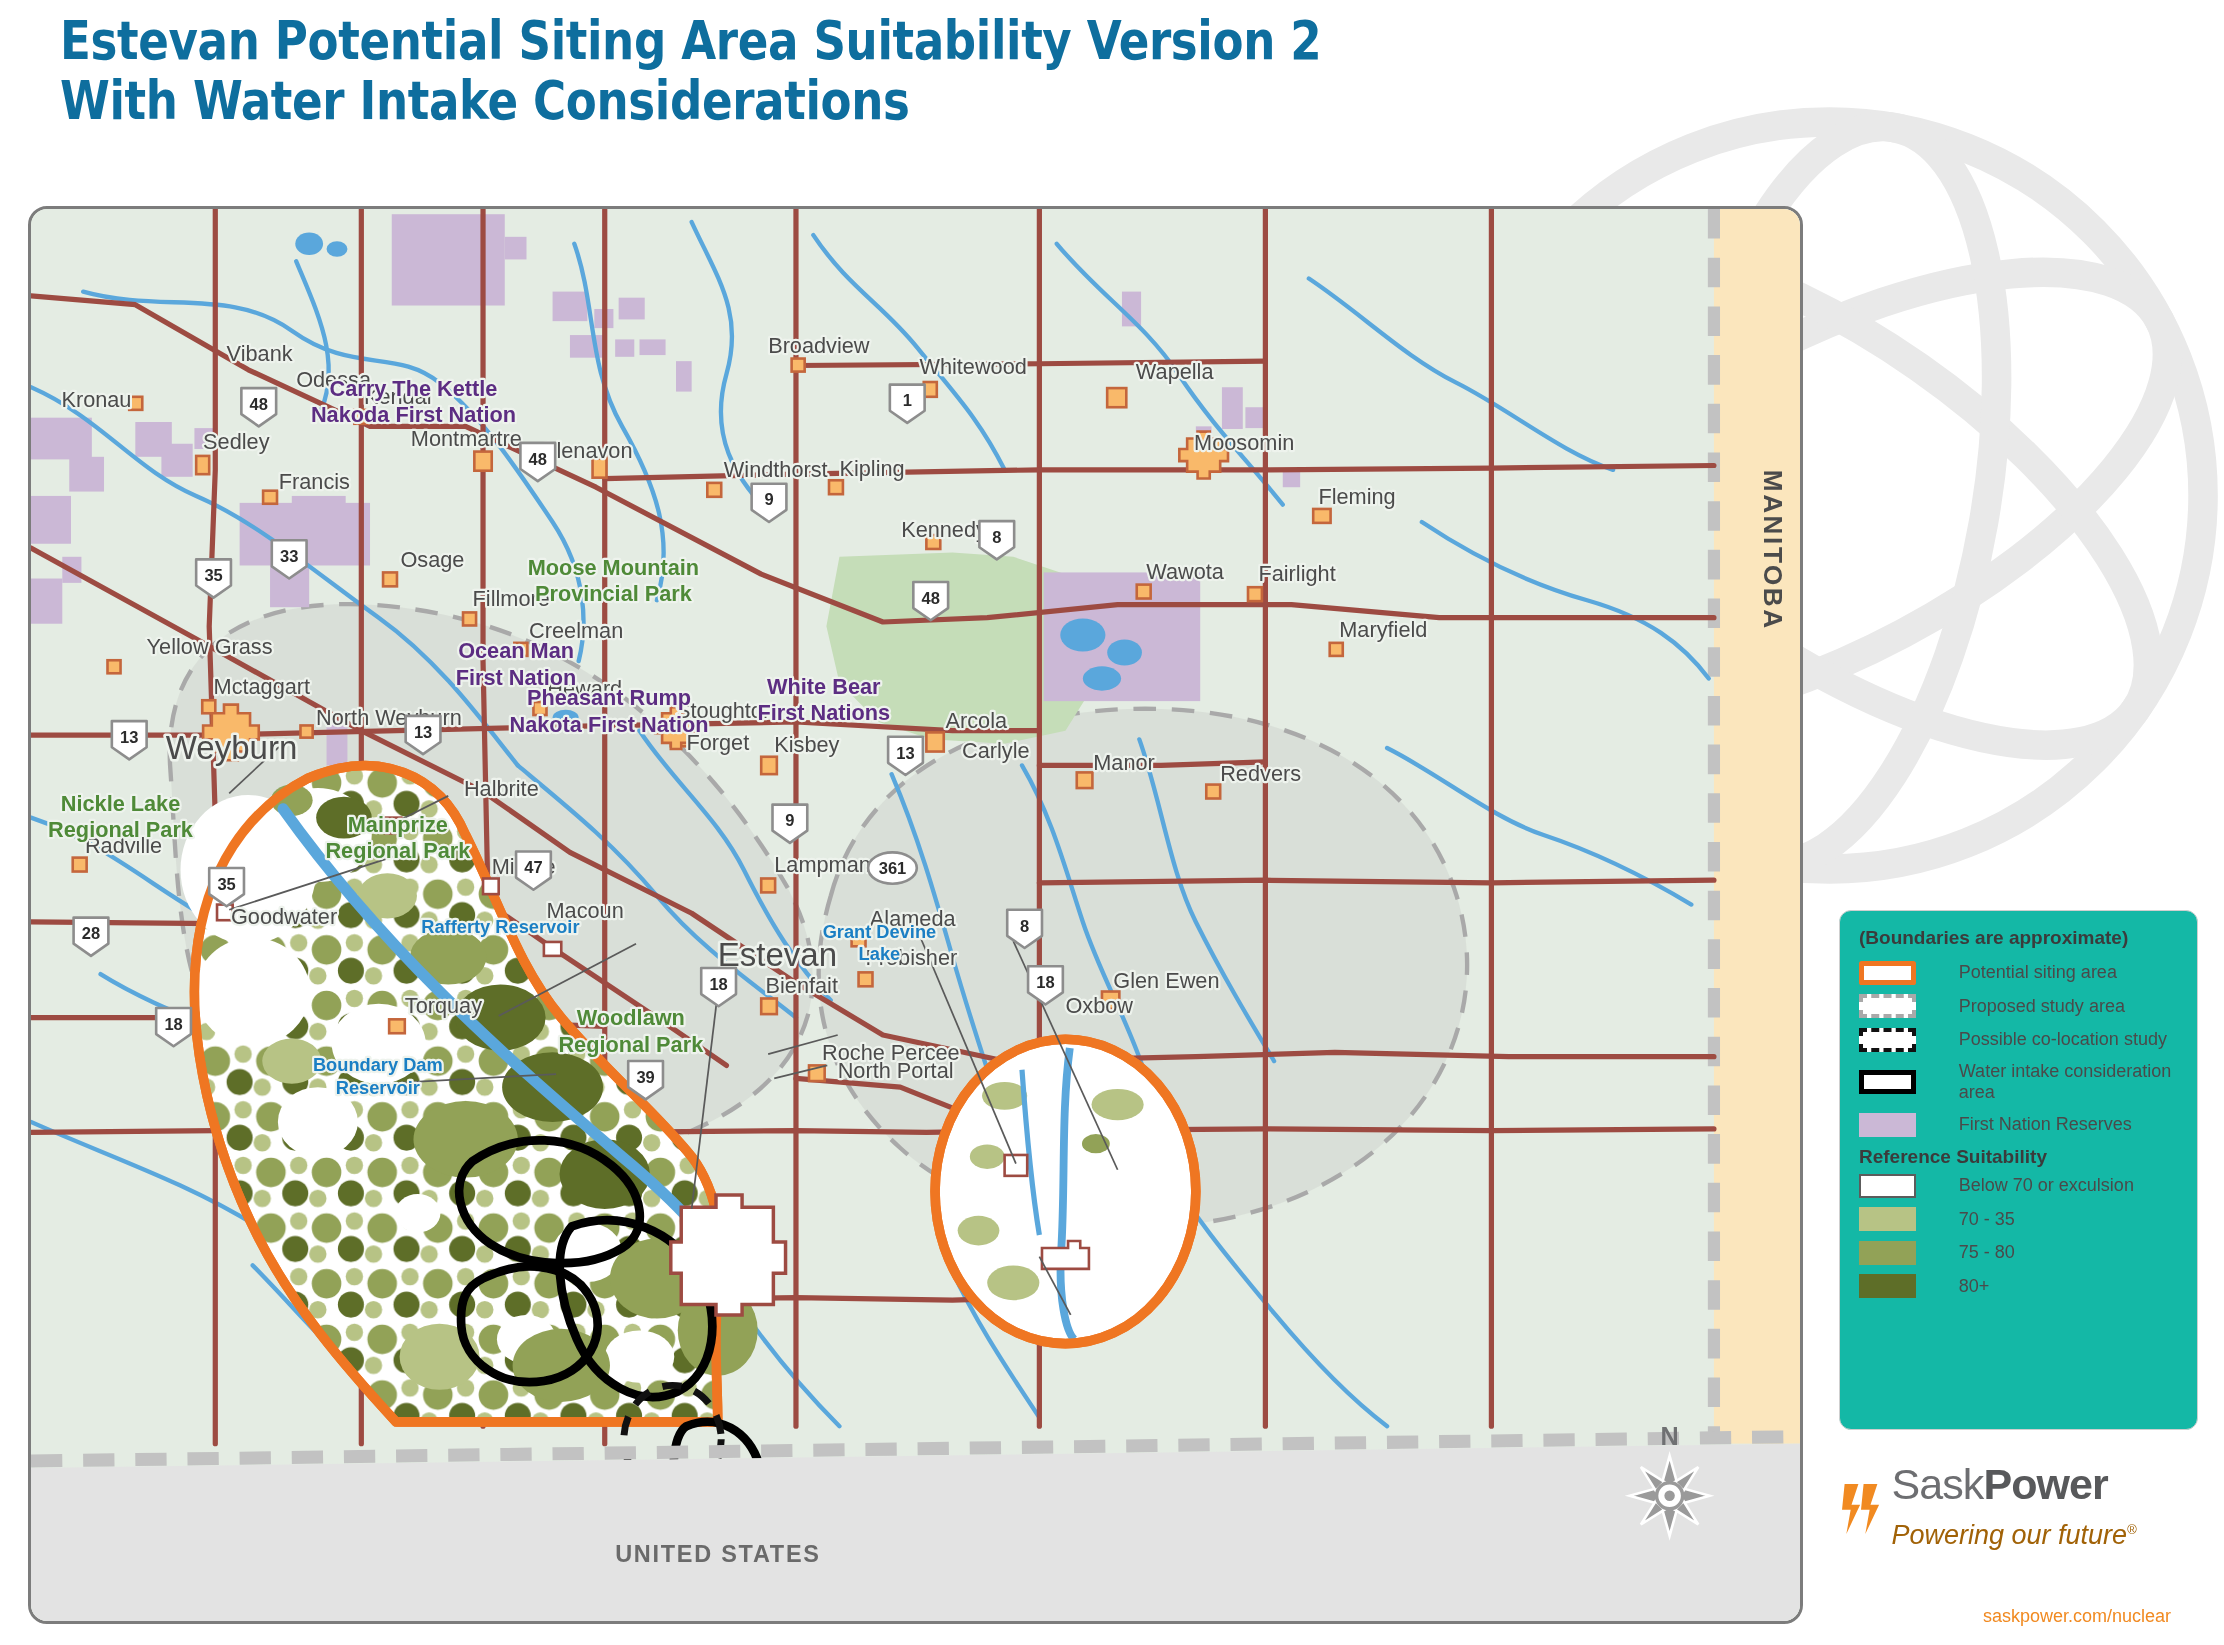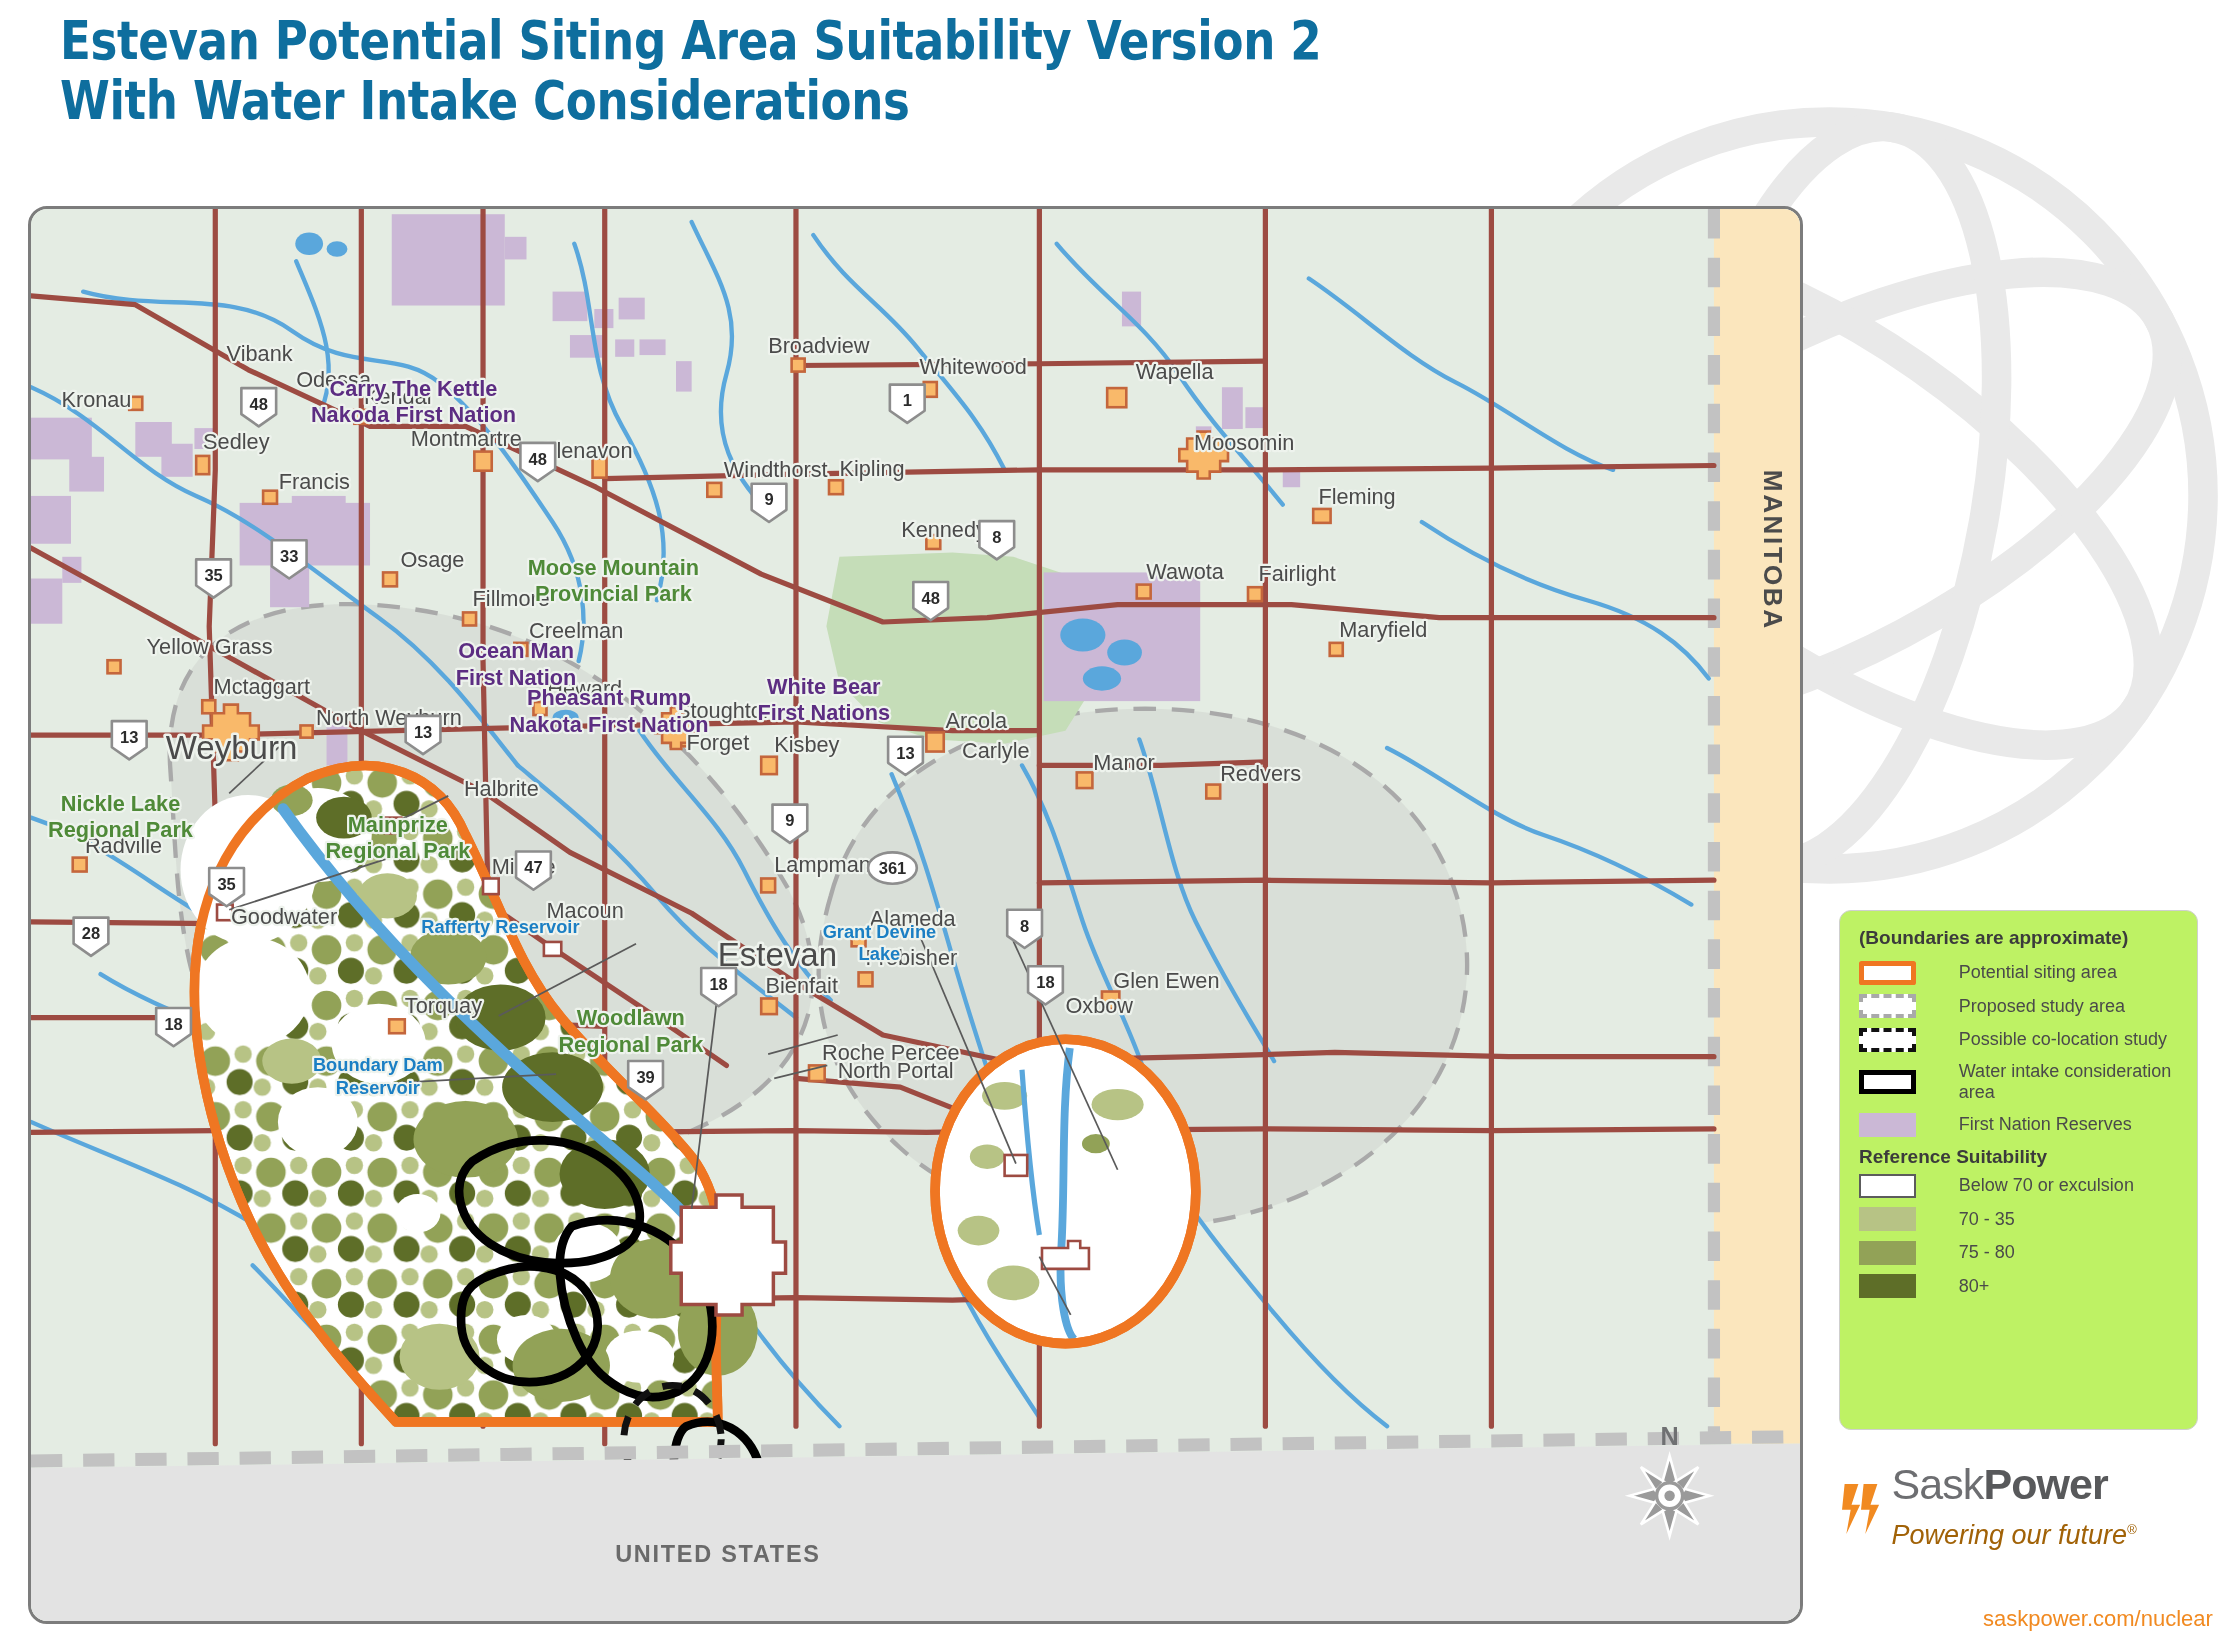--- a/index.html
+++ b/index.html
@@ -21,21 +21,21 @@
                         transform:scaleX(0.93); transform-origin:left center; }
 
   
   #map-frame { position:absolute; left:28px; top:206px; width:1775px; height:1418px;
                border:3.5px solid #7c7c7c; border-radius:19px; overflow:hidden;
                background:#e4ece3; z-index:2; }
   #map-svg { position:absolute; left:0; top:0; width:100%; height:100%; display:block; }
 
   
   #legend { position:absolute; left:1839px; top:910px; width:359px; height:520px;
-            background:#bef264; border:1.7px solid #cfcfcf; border-radius:12px;
+            background:#14b8a6; border:1.7px solid #cfcfcf; border-radius:12px;
             padding:15.6px 14px 8.7px 19px; z-index:6; }
   #legend .lg-head { font-size:19px; font-weight:bold; color:#3b3b3b; margin-bottom:12px; }
   #legend .lg-sub  { font-size:19px; font-weight:bold; color:#3b3b3b; margin:8.7px 0 5.2px 0; }
   .lg-row { display:flex; align-items:center; margin-bottom:9.6px;gap:28px; }
   .lg-row.tall { align-items:center; }
   .lg-key { width:57px; height:24px; flex:0 0 57px; margin-right:14.8px; }
   .lg-txt { font-size:18px; color:#4a4a4a; line-height:1.16; }
   .k-orange   { border:5.2px solid #ef7622; background:#fff; border-radius:2.6px; }
   .k-study    { border:4.3px dashed #a9a9a9; background:#fff; }
   .k-coloc    { border:4.3px dashed #111; background:#fff; }
@@ -46,21 +46,21 @@
   .k-g2       { background:#92a257; }
   .k-g3       { background:#5e6e28; }
 
   
   #brand { position:absolute; left:1841px; top:1463px; z-index:6; display:flex; align-items:center; }
   #brand .bolt { width:40px; height:50px; margin-right:10.4px; margin-top:3.5px; }
   #brand .btext .bname { font-size:43px; color:#6d6e71; line-height:1; letter-spacing:-0.9px; white-space:nowrap;}
   #brand .btext .bname b { color:#58595b; }
   #brand .btext .btag { font-size:27px; color:#a16207; font-style:italic; margin-top:14px; white-space:nowrap; }
   #brand .btext .btag sup { font-size:13px; vertical-align:super; }
-  #brand-url { position:absolute; left:1983px; top:1606px; font-size:22px; color:#f18a21; z-index:6; white-space:nowrap;}
+  #brand-url { position:absolute; left:1983px; top:1606px; font-size:18px; color:#f18a21; z-index:6; white-space:nowrap;}
 
   
   .town      { font-size:25px; fill:#4b4b4b; font-family:"Liberation Sans",sans-serif;
                paint-order:stroke; stroke:#eef3ed; stroke-width:5px; stroke-linejoin:round; }
   .city      { font-size:38px; fill:#4b4b4b; font-family:"Liberation Sans",sans-serif;
                paint-order:stroke; stroke:#eef3ed; stroke-width:6px; stroke-linejoin:round; }
   .fnlabel   { font-size:25px; fill:#5c2d82; font-weight:bold; font-family:"Liberation Sans",sans-serif;
                paint-order:stroke; stroke:#eef3ed; stroke-width:5px; stroke-linejoin:round; }
   .parklabel { font-size:25px; fill:#4f8a38; font-weight:bold; font-family:"Liberation Sans",sans-serif;
                paint-order:stroke; stroke:#eef3ed; stroke-width:5px; stroke-linejoin:round; }

